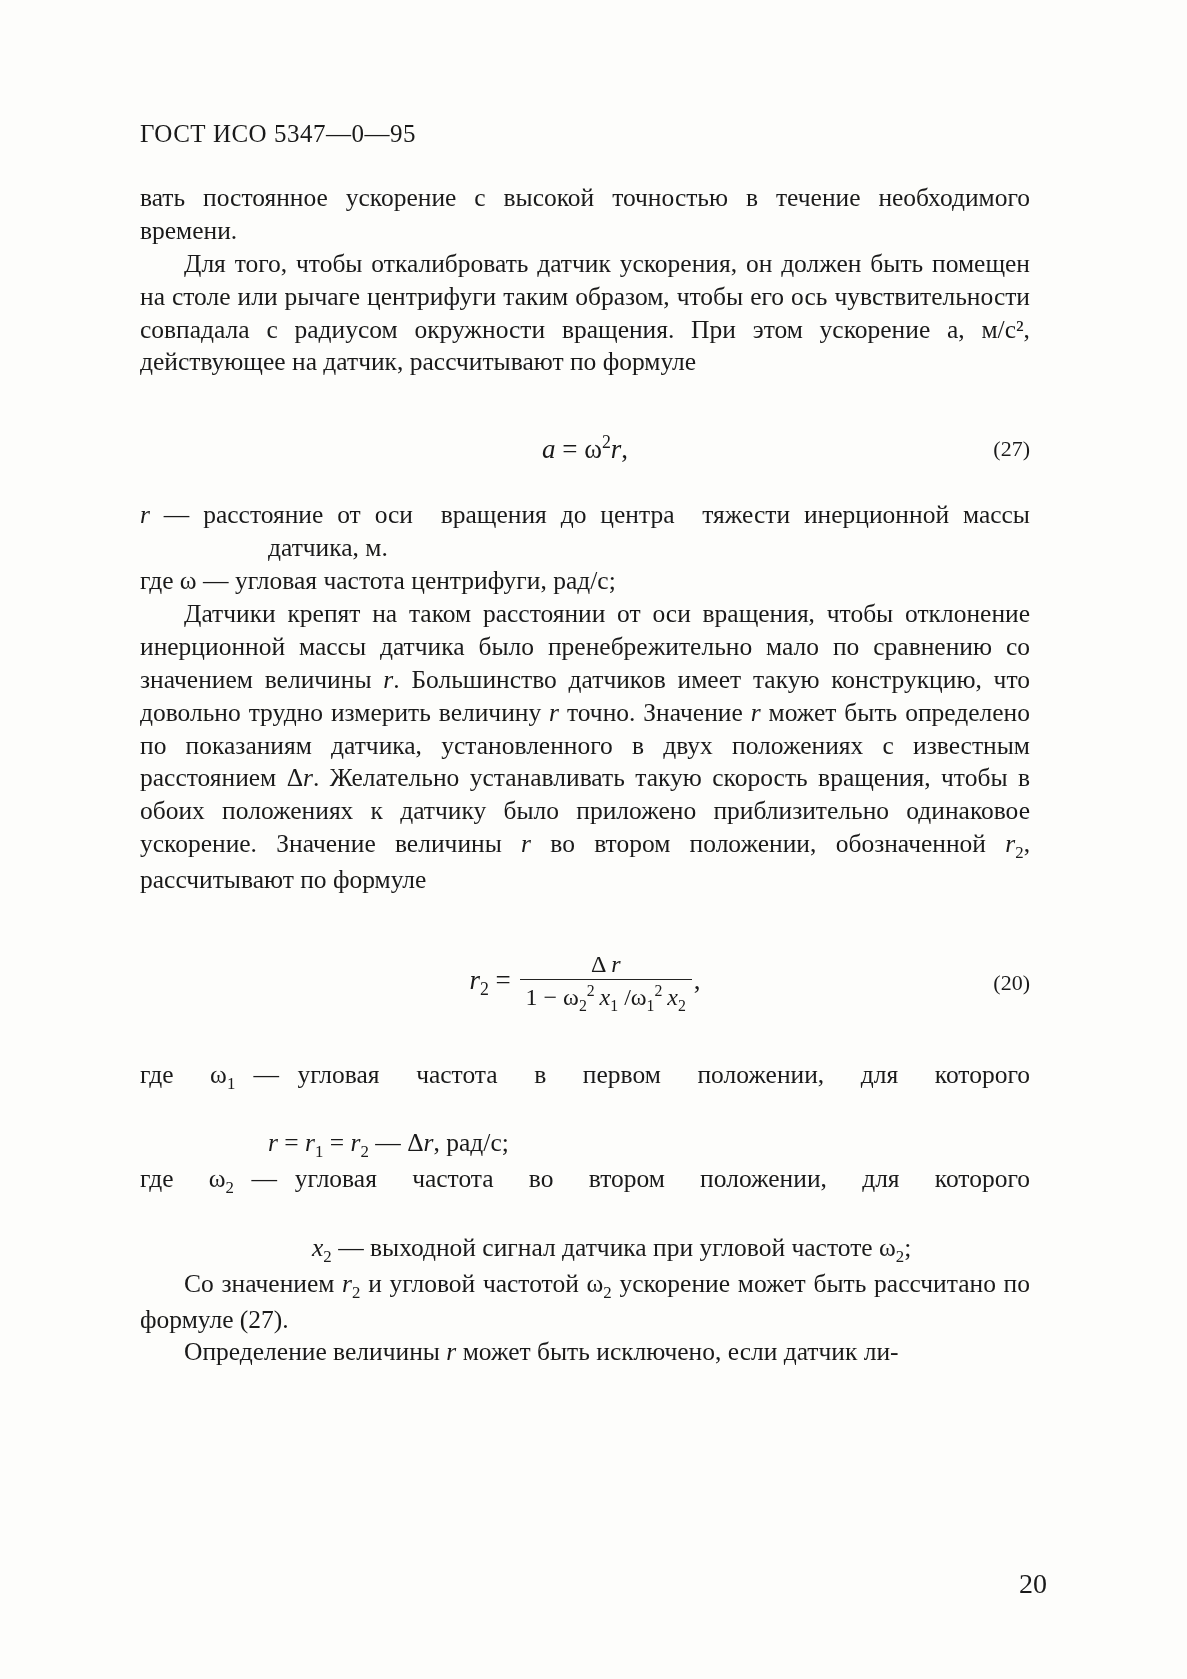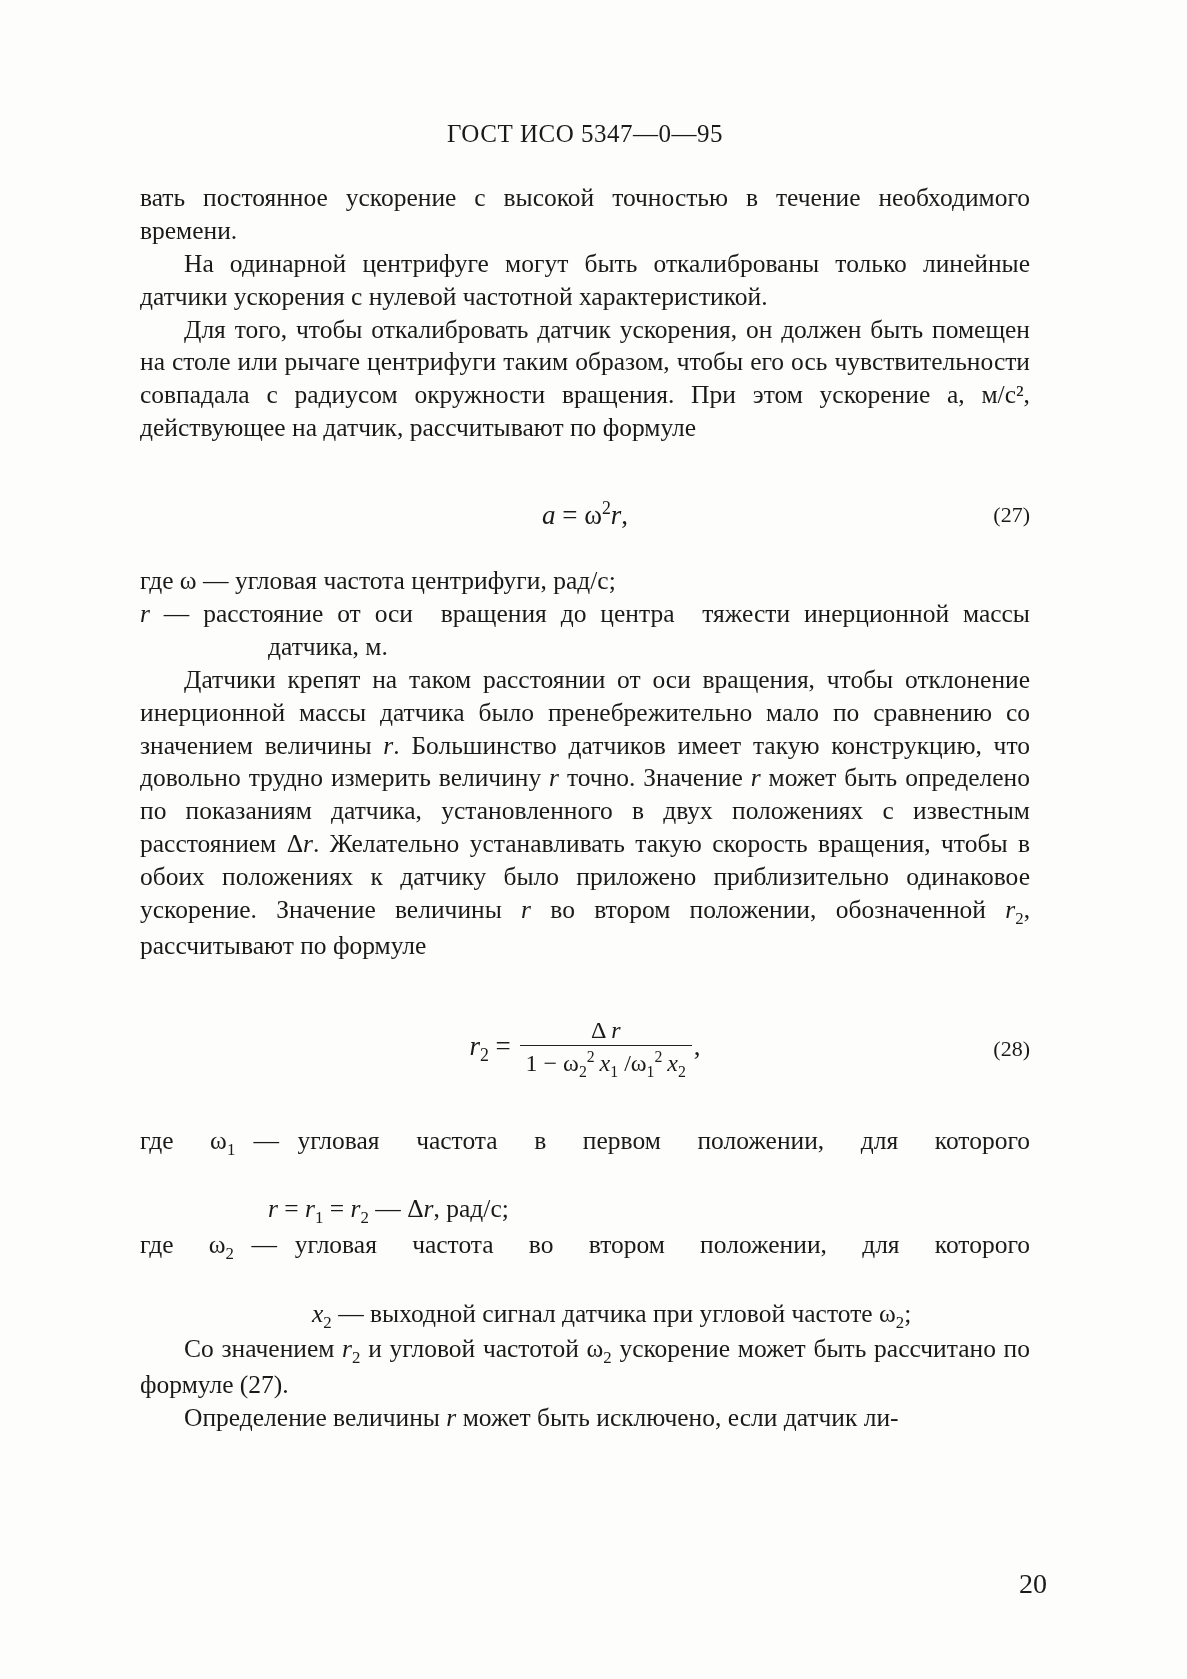--- a/index.html
+++ b/index.html
@@ -22,21 +22,21 @@
     height: 1679px;
     background: #fdfdfb;
   }
   .content {
     position: absolute;
     left: 140px;
     top: 120px;
     width: 890px;
   }
   .header-line {
-    text-align: center;
+    text-align: left;
     font-size: 25px;
     letter-spacing: 0.5px;
     margin-bottom: 34px;
     font-family: "Liberation Serif", serif;
   }
   p.body-text {
     font-size: 25.5px;
     line-height: 1.29;
     margin: 0 0 0 0;
     text-align: justify;
@@ -137,54 +137,53 @@
 
 <div class="page">
   <div class="content">
 
     <div class="header-line">
       <span>ГОСТ ИСО 5347—0—95</span>
     </div>
 
     <p class="body-text">вать постоянное ускорение с высокой точностью в течение необходимого времени.</p>
 
-    <p class="body-text indent">На одинарной центрифуге могут быть откалиброваны только линейные датчики ускорения с нулевой частотной характеристикой.</p>
 
     <p class="body-text indent">Для того, чтобы откалибровать датчик ускорения, он должен быть помещен на столе или рычаге центрифуги таким образом, чтобы его ось чувствительности совпадала с радиусом окружности вращения. При этом ускорение a, м/с², действующее на датчик, рассчитывают по формуле</p>
 
     <div class="formula">
       <span class="eq">
         <i class="var">a</i> = <span class="omega">ω</span><span class="sup">2</span><i class="var">r</i>,
       </span>
       <span class="num">(27)</span>
     </div>
 
     <div class="where-block">
+      <span class="where-line hang2">
+        <i class="var">r</i> — расстояние от оси&nbsp; вращения до центра&nbsp; тяжести инерционной массы датчика, м.
+      </span>
       <span class="where-line">
         где <span class="omega">ω</span> — угловая частота центрифуги, рад/с;
-      </span>
-      <span class="where-line hang2">
-        <i class="var">r</i> — расстояние от оси&nbsp; вращения до центра&nbsp; тяжести инерционной массы датчика, м.
       </span>
     </div>
 
     <p class="body-text indent">
       Датчики крепят на таком расстоянии от оси вращения, чтобы отклонение инерционной массы датчика было пренебрежительно мало по сравнению со значением величины <i class="var">r</i>. Большинство датчиков имеет такую конструкцию, что довольно трудно измерить величину <i class="var">r</i> точно. Значение <i class="var">r</i> может быть определено по показаниям датчика, установленного в двух положениях с известным расстоянием Δ<i class="var">r</i>. Желательно устанавливать такую скорость вращения, чтобы в обоих положениях к датчику было приложено приблизительно одинаковое ускорение. Значение величины <i class="var">r</i> во втором положении, обозначенной <i class="var">r</i><span class="sub">2</span>, рассчитывают по формуле
     </p>
 
     <div class="formula" style="margin-top:54px;margin-bottom:44px;">
       <span class="eq">
         <i class="var">r</i><span class="sub">2</span> =
         <span class="frac">
           <span class="top">Δ <i class="var">r</i></span>
           <span class="bar"></span>
           <span class="bot">1 − <span class="omega">ω</span><span class="sub">2</span><span class="sup">2</span> <i class="var">x</i><span class="sub">1</span> /<span class="omega">ω</span><span class="sub">1</span><span class="sup">2</span> <i class="var">x</i><span class="sub">2</span></span>
         </span>,
       </span>
-      <span class="num">(28)</span>
+      <span class="num">(20)</span>
     </div>
 
     <div class="where-block">
       <span class="where-line spread">
         где&nbsp;&nbsp;<span class="omega">ω</span><span class="sub">1</span>&nbsp;— угловая&nbsp;&nbsp;частота&nbsp;&nbsp;в&nbsp;&nbsp;первом&nbsp;&nbsp;положении,&nbsp;&nbsp;для&nbsp;&nbsp;которого
       </span>
       <span class="where-line indent-line">
         <i class="var">r</i> = <i class="var">r</i><span class="sub">1</span> = <i class="var">r</i><span class="sub">2</span> — Δ<i class="var">r</i>, рад/с;
       </span>
       <span class="where-line spread">

